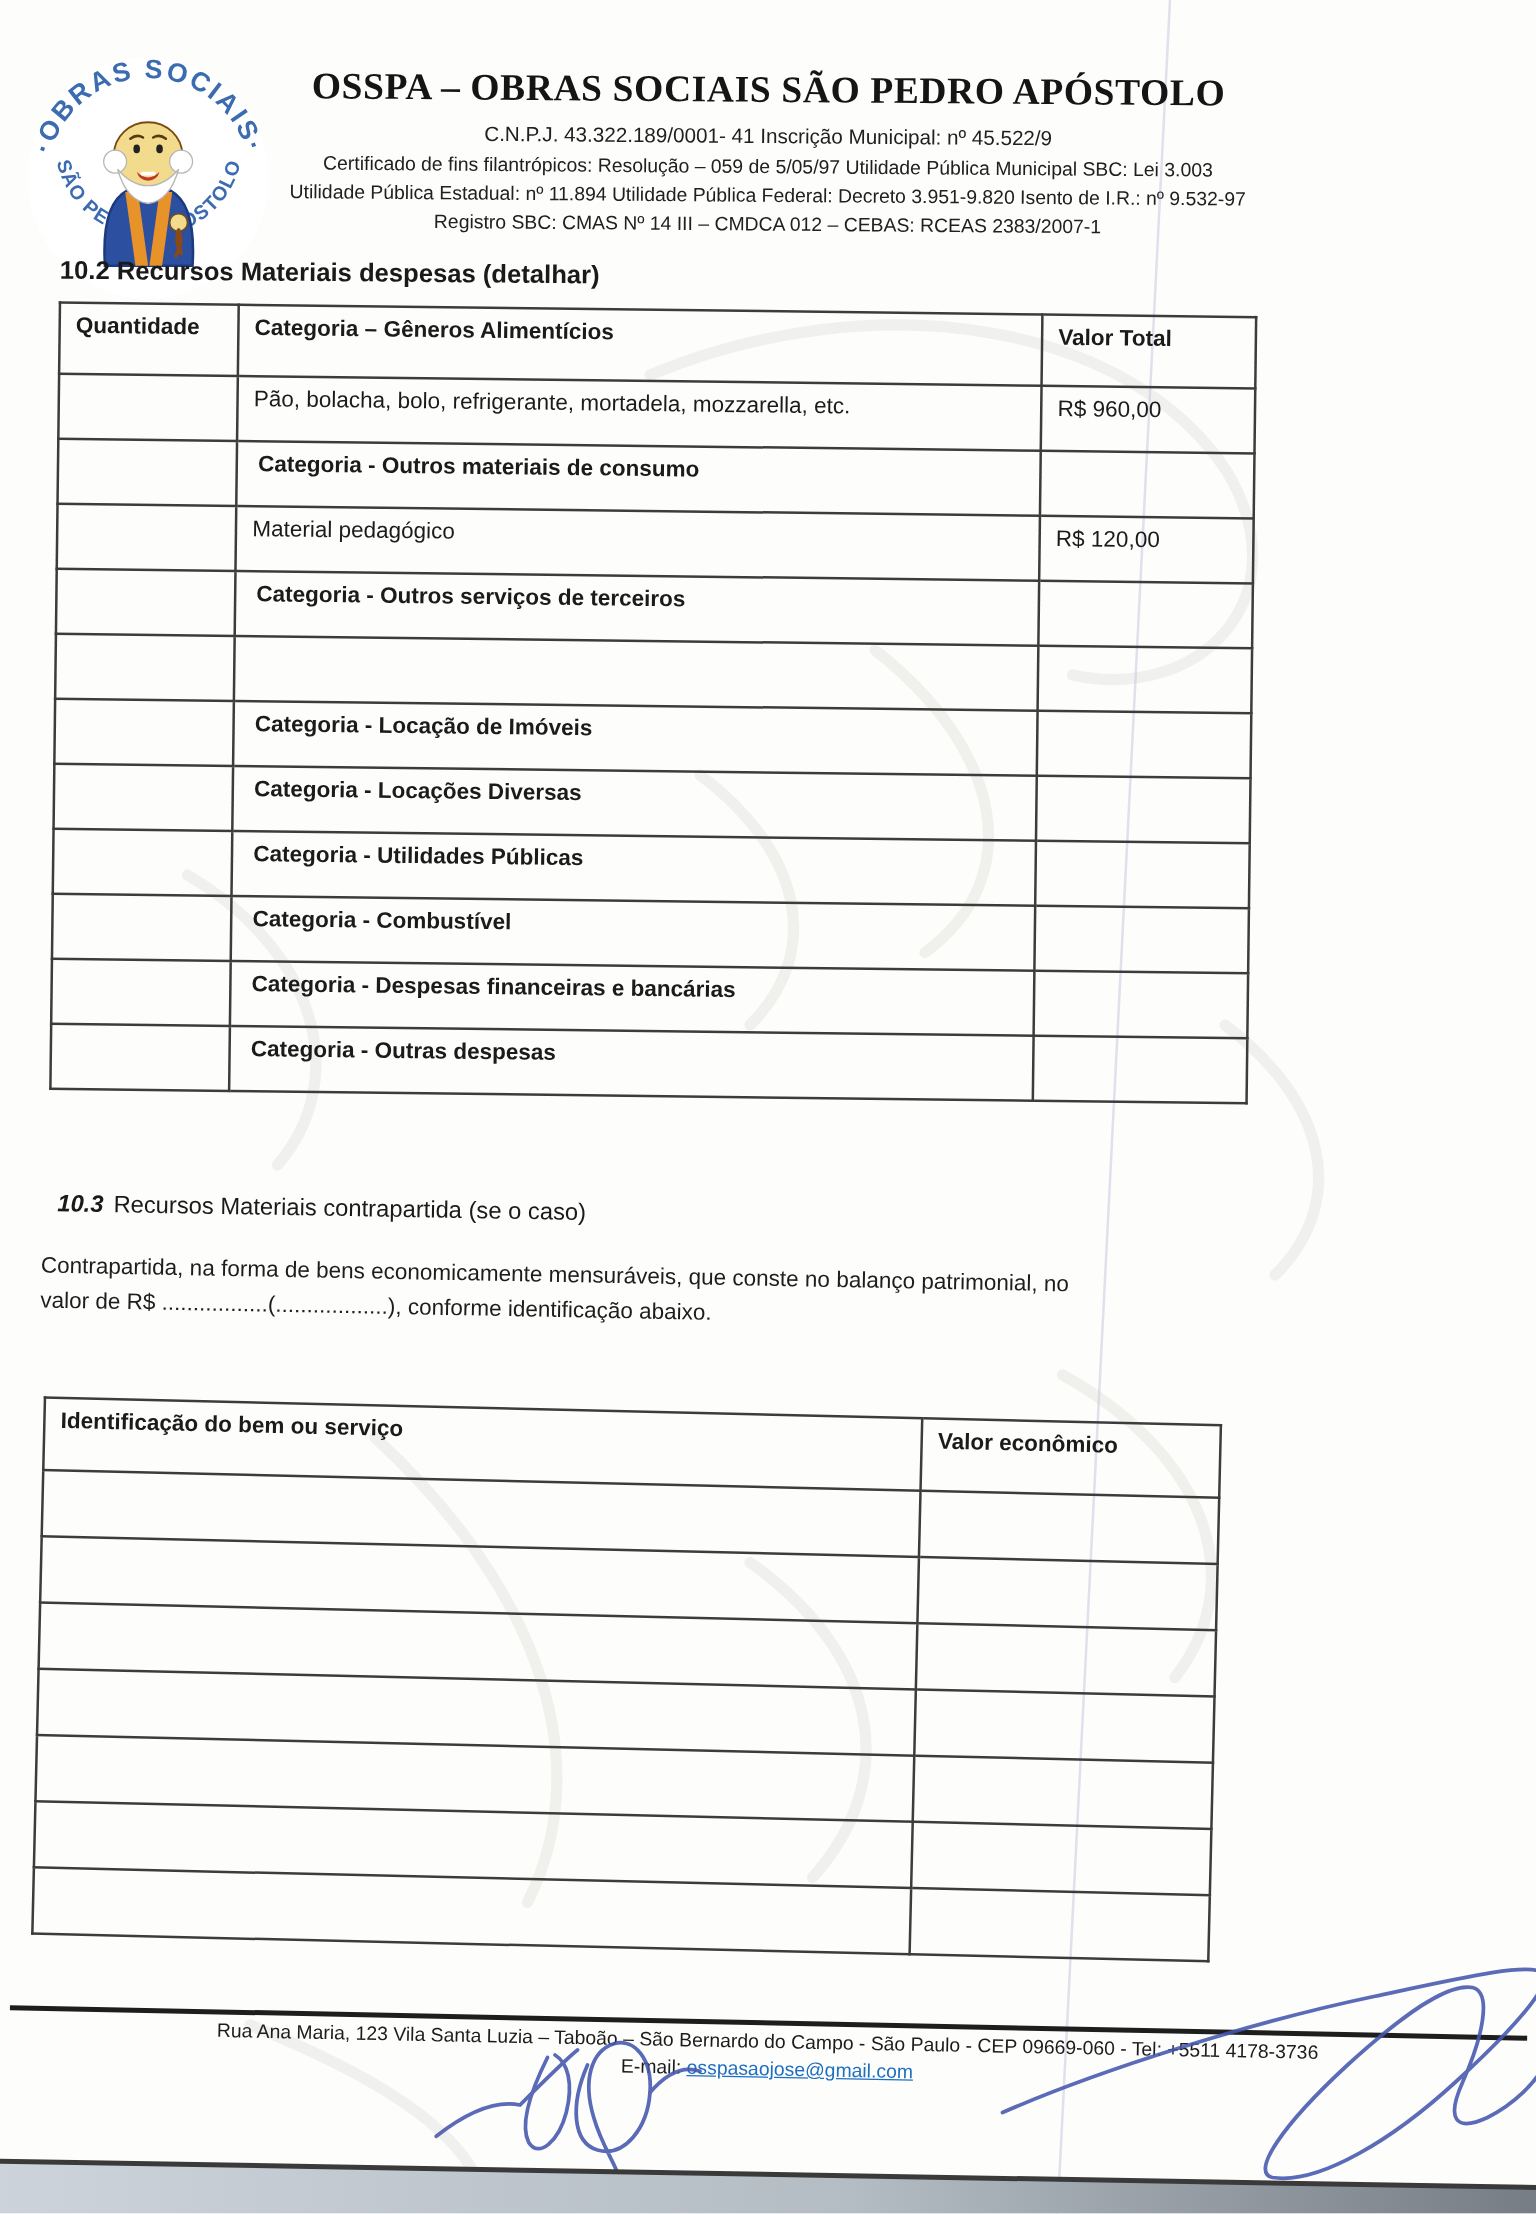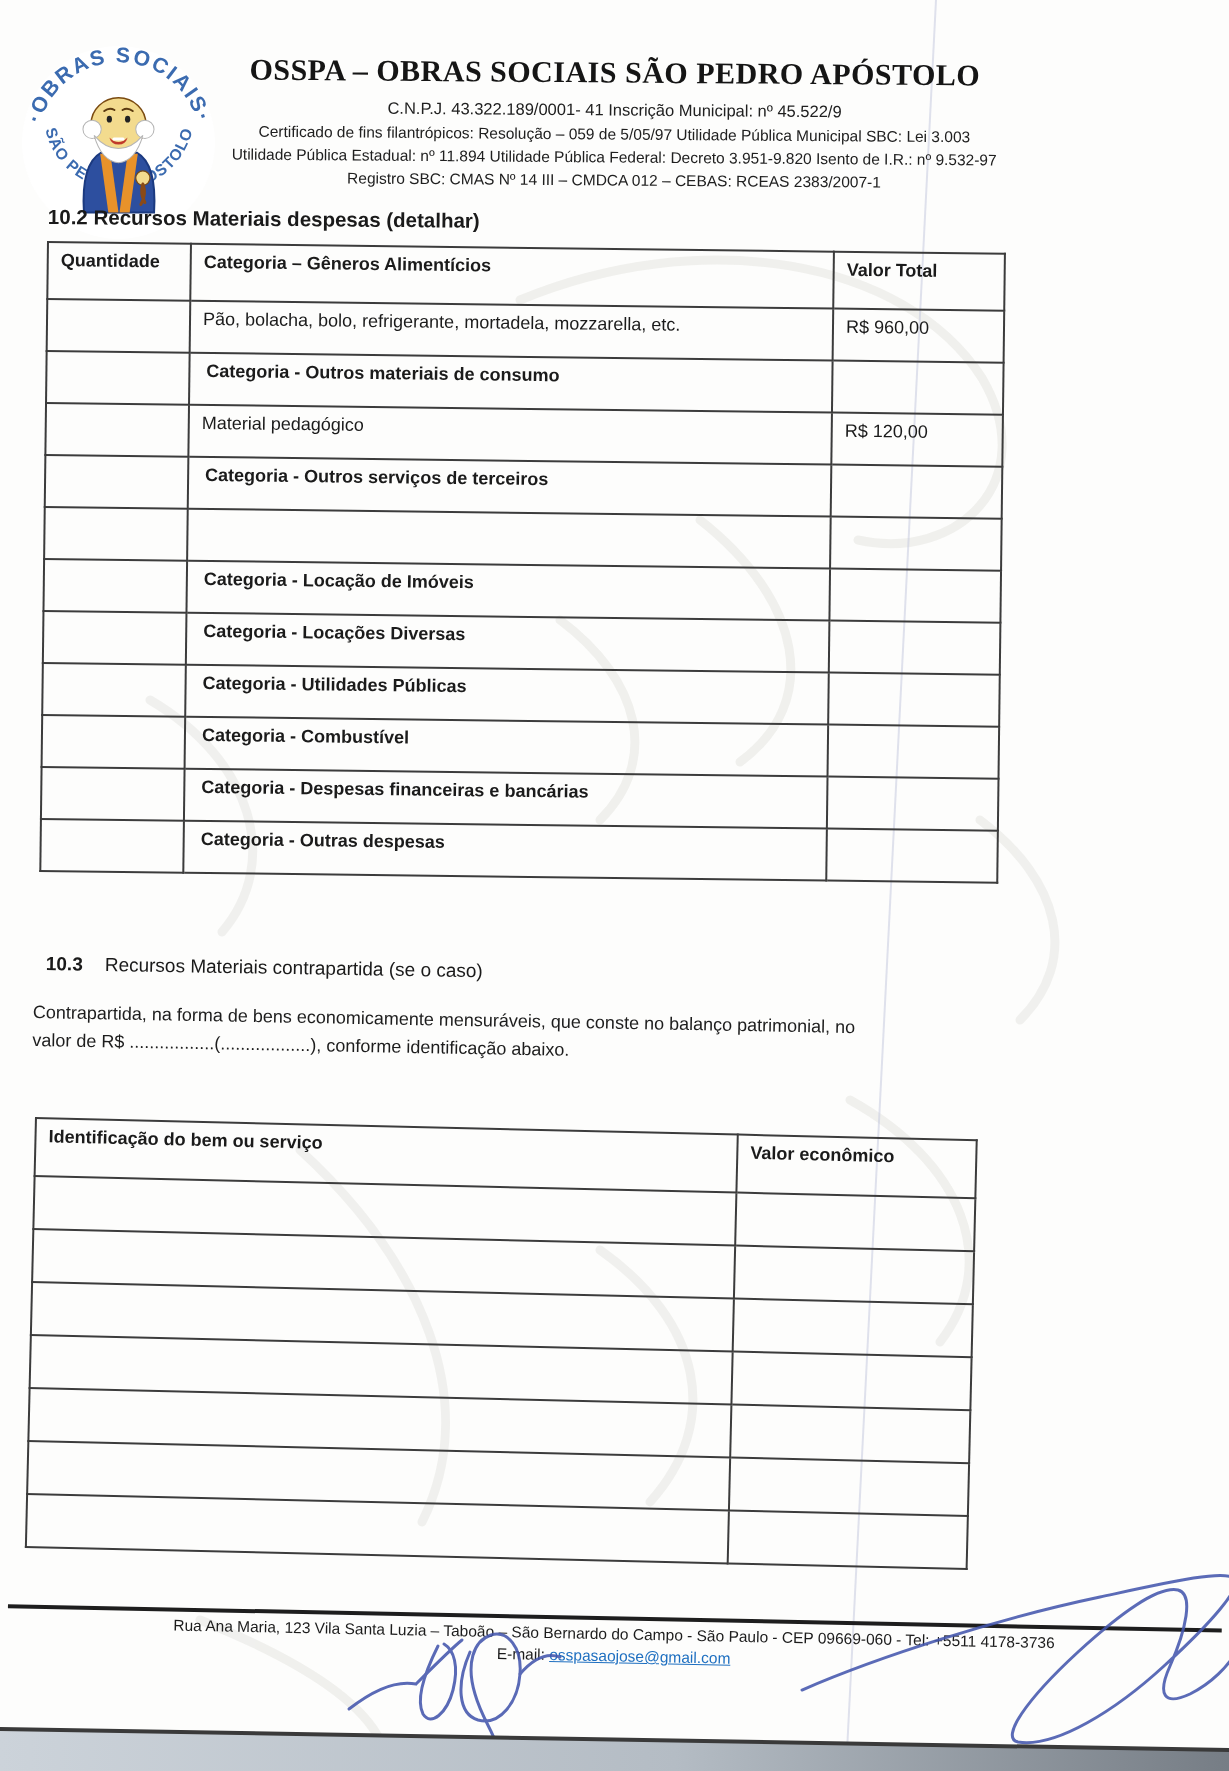--- a/index.html
+++ b/index.html
@@ -13,21 +13,21 @@
                transform:rotate(.45deg);transform-origin:left top;}
   .org-title{font-family:"Liberation Serif", serif;font-weight:bold;font-size:30px;
              letter-spacing:.5px;color:#151515;margin:0 0 8px 0;}
   .hline{font-size:15.5px;line-height:1.5;color:#202020;}
   .hline.first{font-size:16.5px;}
 
   
   .sec-heading{position:absolute;font-weight:bold;font-size:20.5px;color:#1a1a1a;}
   #h102{left:48px;top:205px;transform:rotate(.5deg);transform-origin:left top;}
   #h103{left:46px;top:953px;font-weight:normal;font-size:19px;transform:rotate(.95deg);transform-origin:left top;}
-  #h103 .num{font-weight:bold;margin-right:22px;}
+  #h103 .num{font-weight:bold;margin-right:8px;font-style:italic;}
 
   .paragraph{position:absolute;left:33px;top:999px;width:1150px;font-size:18px;line-height:1.55;
              transform:rotate(1.05deg);transform-origin:left top;color:#1d1d1d;}
 
   
   table{border-collapse:collapse;table-layout:fixed;}
   #table1{position:absolute;left:47px;top:241px;width:957px;transform:rotate(.7deg);transform-origin:left top;}
   #table2{position:absolute;left:35px;top:1117px;width:941px;transform:rotate(1.35deg);transform-origin:left top;}
   th,td{border:2px solid #3c3c3c;vertical-align:top;text-align:left;
         padding:7px 10px 4px 12px;font-size:18px;color:#1b1b1b;

